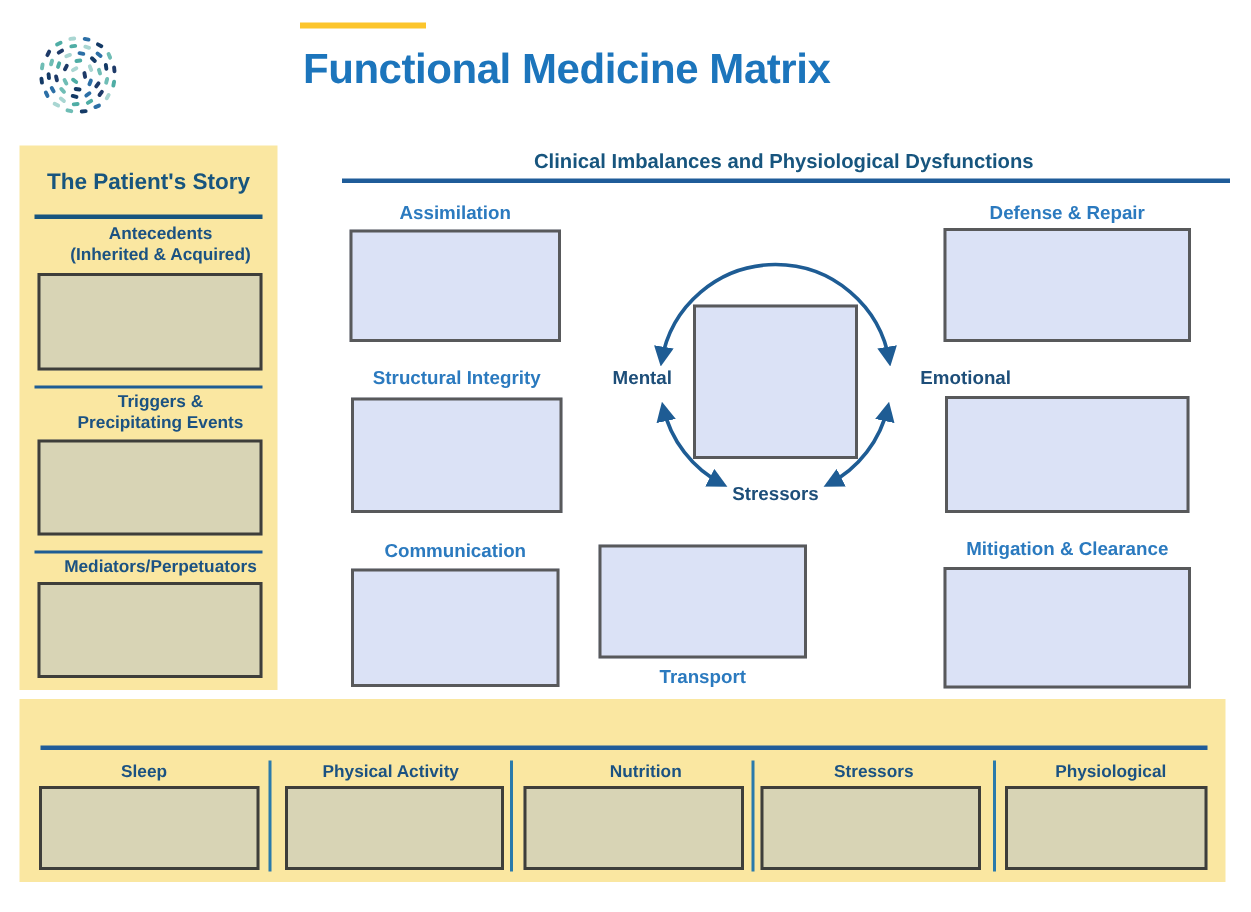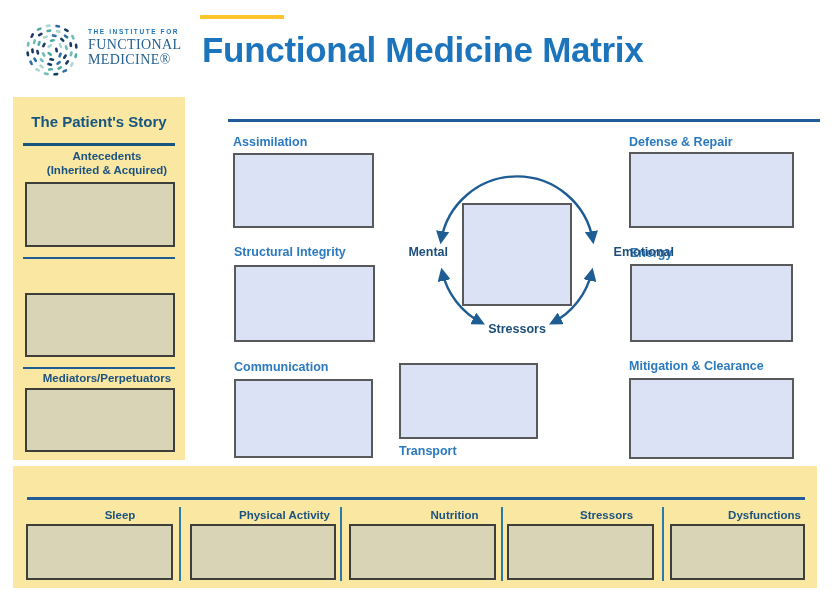--- a/index.html
+++ b/index.html
@@ -3,49 +3,49 @@
 <meta charset="utf-8">
 <style>
   html,body{margin:0;padding:0;background:#ffffff;}
   #page{position:relative;width:834px;height:608px;background:#ffffff;overflow:hidden;
         font-family:"Liberation Sans",sans-serif;}
   .abs{position:absolute;}
   .multiline{white-space:pre-line;}
 
   
   .accent-dash{left:200px;top:15px;width:84px;height:4px;background:#FCC52C;}
-  .page-title{left:202px;top:30px;font-size:35px;font-weight:bold;color:#1C75BC;letter-spacing:-0.3px;}
+  .page-title{left:202px;top:30px;font-size:28px;font-weight:bold;color:#1C75BC;letter-spacing:-0.3px;}
   .logo-wrap{left:22px;top:20px;width:170px;height:62px;}
   .logo-text{position:absolute;left:66px;top:8px;color:#24618F;}
   .logo-l1{font-size:6.5px;font-weight:bold;letter-spacing:1.6px;color:#1C75BC;margin-bottom:2px;}
   .logo-l2,.logo-l3{font-family:"Liberation Serif",serif;font-size:14px;letter-spacing:0.4px;line-height:15px;}
 
   
   .yellow-panel{background:#FAE7A1;}
   #patient-panel{left:13px;top:97px;width:172px;height:363px;}
   #lifestyle-panel{left:13px;top:466px;width:804px;height:122px;}
 
   .ps-heading{left:0;top:16px;width:172px;text-align:center;font-size:15px;font-weight:bold;color:#17557E;}
   .ps-rule{left:10px;top:46px;width:152px;height:3px;background:#17557E;}
   .ps-sep{left:10px;width:152px;height:2px;background:#1E5C94;}
   .ps-label{left:0;width:188px;text-align:center;font-size:11.5px;font-weight:bold;color:#1B5282;line-height:13.5px;}
   .tan-box{background:#D8D4B5;border:2px solid #3E3E3A;box-sizing:border-box;}
 
   
   .clin-heading{left:225px;top:100px;width:595px;text-align:center;font-size:13.5px;font-weight:bold;color:#17557E;}
   .clin-rule{left:228px;top:119px;width:592px;height:3px;background:#1F5C99;}
   .lav-box{background:#DBE2F6;border:2px solid #58595B;box-sizing:border-box;}
-  .box-label{font-size:12.5px;font-weight:bold;color:#2B7ABF;}
+  .box-label{font-size:12.5px;font-weight:bold;color:#2B7ABF;text-align:center;}
   .center-label{font-size:12.5px;font-weight:bold;color:#1D4E79;}
 
   
   .lf-heading{left:14px;top:10px;font-size:14.5px;font-weight:bold;color:#17557E;}
   .lf-rule{left:14px;top:31px;width:778px;height:3px;background:#1F5C99;}
   .lf-divider{top:41px;width:2px;height:74px;background:#2A7AAB;}
-  .lf-label{top:43px;text-align:center;font-size:11.5px;font-weight:bold;color:#1B5282;padding-left:24px;}
+  .lf-label{top:43px;text-align:center;font-size:11.5px;font-weight:bold;color:#1B5282;}
   .lf-box{top:58px;height:56px;}
 
   svg{display:block;}
   .arc{fill:none;stroke:#1E5C94;stroke-width:2.4px;}
 </style>
 </head>
 <body>
 
 <div id="page">
 
@@ -93,57 +93,54 @@
         <rect x="33.140495976481304" y="4.8820087760533015" width="5.2" height="2.6" rx="1.3" transform="rotate(370.55071492878113 35.740495976481306 6.182008776053301)" fill="#2C6FA6"></rect>
         <rect x="41.818277372755965" y="8.891838106420039" width="5.2" height="2.6" rx="1.3" transform="rotate(388.05071492878113 44.418277372755966 10.19183810642004)" fill="#143A66"></rect>
         <rect x="48.3010067410384" y="15.917280523649616" width="5.2" height="2.6" rx="1.3" transform="rotate(426.55071492878113 50.9010067410384 17.217280523649617)" fill="#6FBDB5"></rect>
         <rect x="51.601747301095656" y="24.88877610551295" width="5.2" height="2.6" rx="1.3" transform="rotate(444.05071492878113 54.20174730109566 26.18877610551295)" fill="#1E3A68"></rect>
         <rect x="51.217991223946704" y="34.44049597648129" width="5.2" height="2.6" rx="1.3" transform="rotate(461.5507149287811 53.817991223946706 35.740495976481284)" fill="#4FADA5"></rect>
         <rect x="47.20816189357996" y="43.11827737275597" width="5.2" height="2.6" rx="1.3" transform="rotate(479.05071492878113 49.808161893579964 44.418277372755966)" fill="#A9D6D2"></rect>
         <rect x="40.182719476350364" y="49.60100674103841" width="5.2" height="2.6" rx="1.3" transform="rotate(517.5507149287812 42.782719476350366 50.90100674103841)" fill="#2C6FA6"></rect>
         <rect x="31.21122389448705" y="52.90174730109566" width="5.2" height="2.6" rx="1.3" transform="rotate(535.0507149287811 33.81122389448705 54.20174730109566)" fill="#143A66"></rect>
         <rect x="21.659504023518693" y="52.5179912239467" width="5.2" height="2.6" rx="1.3" transform="rotate(552.5507149287812 24.259504023518694 53.8179912239467)" fill="#6FBDB5"></rect>
       </svg>
-    <div class="logo-text">
-      <div class="logo-l1">THE INSTITUTE FOR</div>
-      <div class="logo-l2">FUNCTIONAL</div>
-      <div class="logo-l3">MEDICINE®</div>
-    </div>
   </div>
   <div class="abs accent-dash"></div>
   <div class="abs page-title">Functional Medicine Matrix</div>
 
   <div class="abs yellow-panel" id="patient-panel">
     <div class="abs ps-heading">The Patient's Story</div>
     <div class="abs ps-rule"></div>
 
     <div class="abs ps-label multiline" style="top:53px;">Antecedents
 (Inherited &amp; Acquired)</div>
     <div class="abs tan-box" style="left:12px;top:85px;width:150px;height:65px;"></div>
 
     <div class="abs ps-sep" style="top:160px;"></div>
+    <div class="abs ps-label multiline" style="top:165px;">Triggers &amp;
+Precipitating Events</div>
     <div class="abs tan-box" style="left:12px;top:196px;width:150px;height:64px;"></div>
 
     <div class="abs ps-sep" style="top:270px;"></div>
     <div class="abs ps-label" style="top:275px;">Mediators/Perpetuators</div>
     <div class="abs tan-box" style="left:12px;top:291px;width:150px;height:64px;"></div>
   </div>
 
+  <div class="abs clin-heading">Clinical Imbalances and Physiological Dysfunctions</div>
   <div class="abs clin-rule"></div>
 
   <div class="abs box-label" style="left:233px;top:135px;width:141px;">Assimilation</div>
   <div class="abs lav-box" style="left:233px;top:153px;width:141px;height:75px;"></div>
 
   <div class="abs box-label" style="left:629px;top:135px;width:165px;">Defense &amp; Repair</div>
   <div class="abs lav-box" style="left:629px;top:152px;width:165px;height:76px;"></div>
 
   <div class="abs box-label" style="left:234px;top:245px;width:141px;">Structural Integrity</div>
   <div class="abs lav-box" style="left:234px;top:265px;width:141px;height:77px;"></div>
 
-  <div class="abs box-label" style="left:630px;top:246px;width:163px;">Energy</div>
   <div class="abs lav-box" style="left:630px;top:264px;width:163px;height:78px;"></div>
 
   <div class="abs box-label" style="left:234px;top:360px;width:139px;">Communication</div>
   <div class="abs lav-box" style="left:234px;top:379px;width:139px;height:79px;"></div>
 
   <div class="abs box-label" style="left:629px;top:359px;width:165px;">Mitigation &amp; Clearance</div>
   <div class="abs lav-box" style="left:629px;top:378px;width:165px;height:81px;"></div>
 
   <div class="abs lav-box" style="left:399px;top:363px;width:139px;height:76px;"></div>
   <div class="abs box-label" style="left:399px;top:444px;width:139px;">Transport</div>
@@ -178,17 +175,17 @@
 
     <div class="abs lf-label" style="left:168px;width:159px;">Physical Activity</div>
     <div class="abs tan-box lf-box" style="left:177px;width:146px;"></div>
 
     <div class="abs lf-label" style="left:329px;width:177px;">Nutrition</div>
     <div class="abs tan-box lf-box" style="left:336px;width:147px;"></div>
 
     <div class="abs lf-label" style="left:490px;width:159px;">Stressors</div>
     <div class="abs tan-box lf-box" style="left:494px;width:147px;"></div>
 
-    <div class="abs lf-label" style="left:651px;width:153px;">Dysfunctions</div>
+    <div class="abs lf-label" style="left:651px;width:153px;">Physiological</div>
     <div class="abs tan-box lf-box" style="left:657px;width:135px;"></div>
   </div>
 
 </div>
 
 </body></html>

